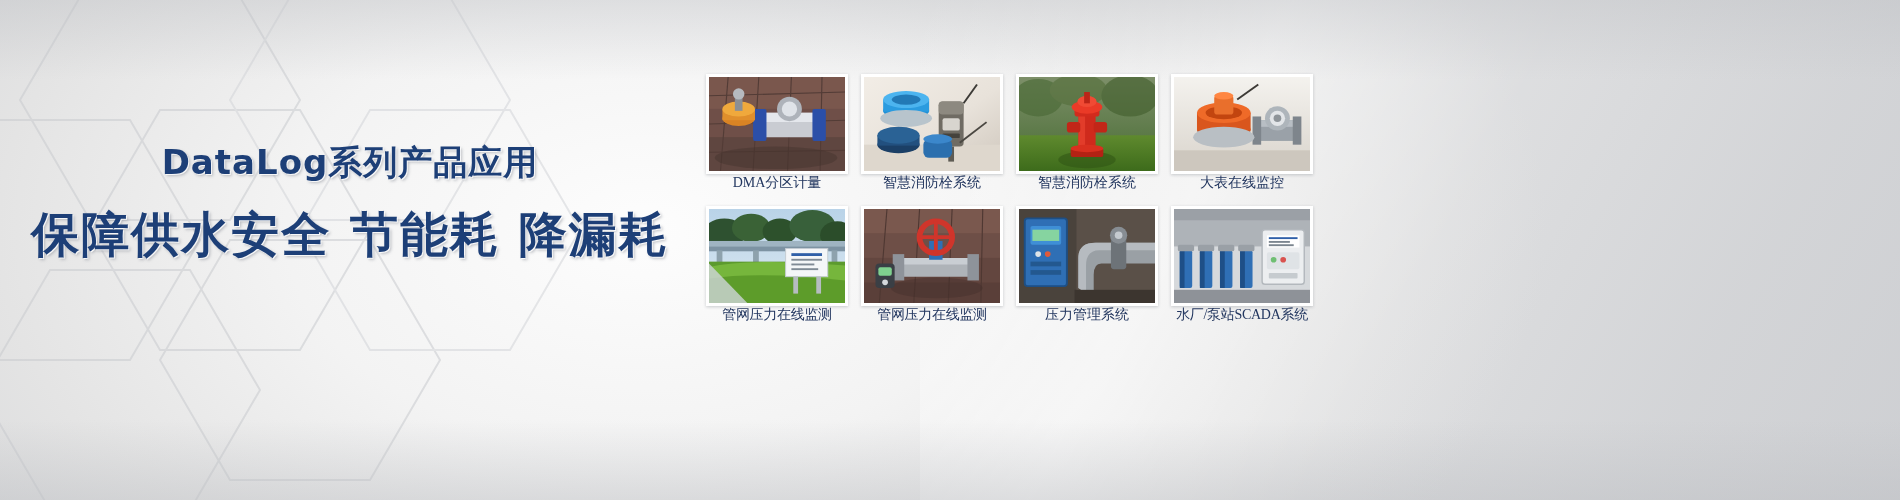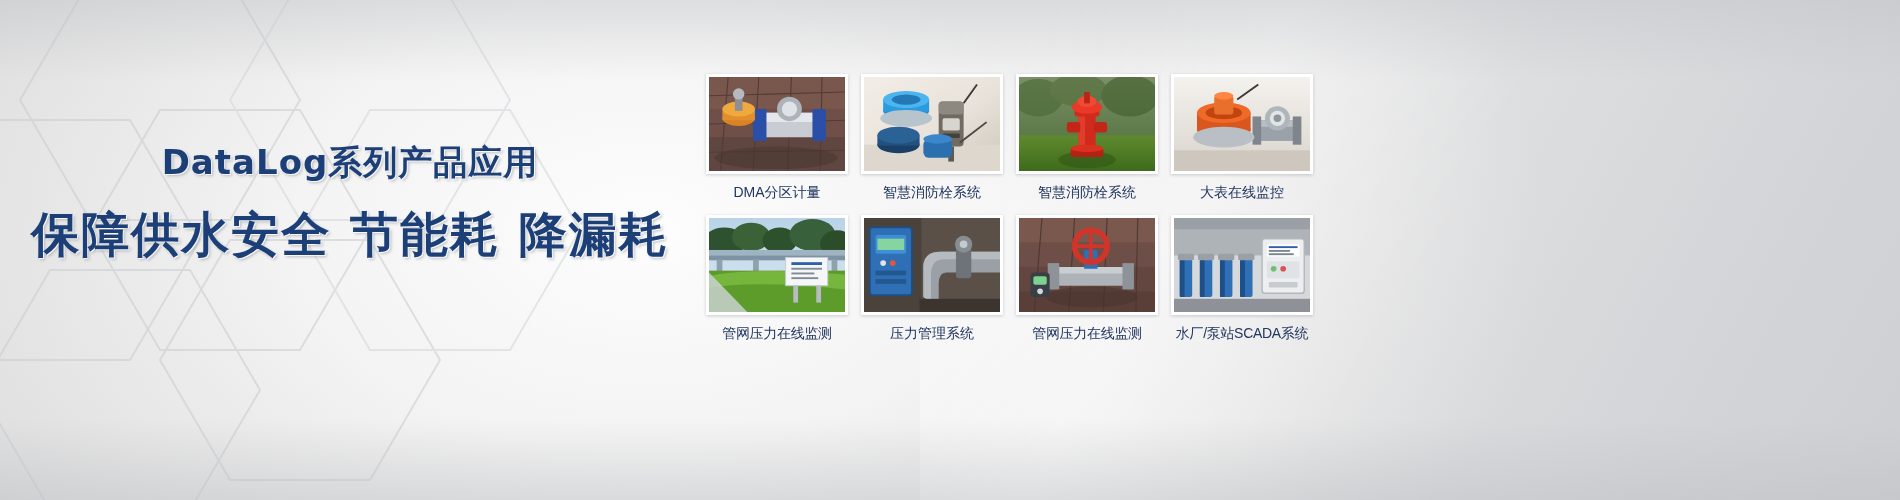--- a/index.html
+++ b/index.html
@@ -112,26 +112,26 @@
     height: 100px;
     border: 3px solid #ffffff;
     box-sizing: border-box;
     overflow: hidden;
     box-shadow: 0 1px 3px rgba(90,95,105,0.30);
     background: #8d8f92;
   }
   .thumb .art { position: absolute; inset: 0; }
   .thumb .art svg { display: block; width: 100%; height: 100%; }
   .caption {
-    margin-top: 9px;
+    margin-top: 0;
     text-align: center;
     font-size: 14px;
     line-height: 18px;
     color: #22365f;
-    font-family: Liberation Sans, sans-serif;
+    font-family: Liberation Serif, serif;
     white-space: nowrap;
   }
   .caption.wide { letter-spacing: -0.3px; }
 </style>
 </head>
 <body>
 
 <div class="banner">
 
   <div class="hex-layer">
@@ -371,50 +371,20 @@
             </svg>
           </div>
         </div>
         <div class="caption wide">管网压力在线监测</div>
       </div>
 
       <div class="card">
         <div class="thumb">
           <div class="art">
             <svg viewBox="0 0 142 100" preserveAspectRatio="none" xmlns="http://www.w3.org/2000/svg">
-              <rect width="142" height="100" fill="#5a5048"></rect>
-              <rect x="0" y="0" width="60" height="100" fill="#4a433c"></rect>
-              <g>
-                <rect x="6" y="10" width="44" height="72" rx="3" fill="#2f6fb5"></rect>
-                <rect x="6" y="10" width="44" height="72" rx="3" fill="none" stroke="#1d4f86" stroke-width="2"></rect>
-                <rect x="12" y="18" width="32" height="20" rx="2" fill="#3f8fd6"></rect>
-                <rect x="14" y="22" width="28" height="12" fill="#86d4a0"></rect>
-                <circle cx="20" cy="48" r="3" fill="#dfe4e8"></circle>
-                <circle cx="30" cy="48" r="3" fill="#e05a3a"></circle>
-                <rect x="12" y="56" width="32" height="5" fill="#23588f"></rect>
-                <rect x="12" y="65" width="32" height="5" fill="#23588f"></rect>
-              </g>
-              <g>
-                <path d="M62 84 L62 52 Q62 36 80 36 L142 36 L142 58 L86 58 Q78 58 78 70 L78 92 Z" fill="#9aa0a5"></path>
-                <path d="M62 84 L62 52 Q62 36 80 36 L142 36 L142 44 L84 44 Q70 44 70 60 L70 90 Z" fill="#b6bbc0"></path>
-                <rect x="96" y="30" width="16" height="34" rx="3" fill="#6d7378"></rect>
-                <circle cx="104" cy="28" r="9" fill="#878d93"></circle>
-                <circle cx="104" cy="28" r="4" fill="#c5cacf"></circle>
-              </g>
-              <rect x="58" y="86" width="84" height="14" fill="#3c352f"></rect>
-            </svg>
-          </div>
-        </div>
-        <div class="caption">压力管理系统</div>
-      </div>
-
-      <div class="card">
-        <div class="thumb">
-          <div class="art">
-            <svg viewBox="0 0 142 100" preserveAspectRatio="none" xmlns="http://www.w3.org/2000/svg">
               <rect width="142" height="100" fill="#6d4d44"></rect>
               <g opacity="0.9">
                 <rect x="0" y="0" width="142" height="26" fill="#7c5a50"></rect>
                 <rect x="0" y="26" width="142" height="26" fill="#6f5048"></rect>
                 <rect x="0" y="52" width="142" height="26" fill="#63463f"></rect>
                 <rect x="0" y="78" width="142" height="22" fill="#583e38"></rect>
                 <g stroke="#4c3631" stroke-width="1.2">
                   <line x1="24" y1="0" x2="16" y2="100"></line>
                     <line x1="58" y1="0" x2="52" y2="100"></line>
                   <line x1="92" y1="0" x2="88" y2="100"></line>
@@ -440,20 +410,50 @@
             </svg>
           </div>
         </div>
         <div class="caption wide">管网压力在线监测</div>
       </div>
 
       <div class="card">
         <div class="thumb">
           <div class="art">
             <svg viewBox="0 0 142 100" preserveAspectRatio="none" xmlns="http://www.w3.org/2000/svg">
+              <rect width="142" height="100" fill="#5a5048"></rect>
+              <rect x="0" y="0" width="60" height="100" fill="#4a433c"></rect>
+              <g>
+                <rect x="6" y="10" width="44" height="72" rx="3" fill="#2f6fb5"></rect>
+                <rect x="6" y="10" width="44" height="72" rx="3" fill="none" stroke="#1d4f86" stroke-width="2"></rect>
+                <rect x="12" y="18" width="32" height="20" rx="2" fill="#3f8fd6"></rect>
+                <rect x="14" y="22" width="28" height="12" fill="#86d4a0"></rect>
+                <circle cx="20" cy="48" r="3" fill="#dfe4e8"></circle>
+                <circle cx="30" cy="48" r="3" fill="#e05a3a"></circle>
+                <rect x="12" y="56" width="32" height="5" fill="#23588f"></rect>
+                <rect x="12" y="65" width="32" height="5" fill="#23588f"></rect>
+              </g>
+              <g>
+                <path d="M62 84 L62 52 Q62 36 80 36 L142 36 L142 58 L86 58 Q78 58 78 70 L78 92 Z" fill="#9aa0a5"></path>
+                <path d="M62 84 L62 52 Q62 36 80 36 L142 36 L142 44 L84 44 Q70 44 70 60 L70 90 Z" fill="#b6bbc0"></path>
+                <rect x="96" y="30" width="16" height="34" rx="3" fill="#6d7378"></rect>
+                <circle cx="104" cy="28" r="9" fill="#878d93"></circle>
+                <circle cx="104" cy="28" r="4" fill="#c5cacf"></circle>
+              </g>
+              <rect x="58" y="86" width="84" height="14" fill="#3c352f"></rect>
+            </svg>
+          </div>
+        </div>
+        <div class="caption">压力管理系统</div>
+      </div>
+
+      <div class="card">
+        <div class="thumb">
+          <div class="art">
+            <svg viewBox="0 0 142 100" preserveAspectRatio="none" xmlns="http://www.w3.org/2000/svg">
               <rect width="142" height="100" fill="#c9ccd0"></rect>
               <rect x="0" y="0" width="142" height="40" fill="#aeb3b8"></rect>
               <rect x="0" y="40" width="142" height="46" fill="#d6d9dc"></rect>
               <rect x="0" y="86" width="142" height="14" fill="#8e9298"></rect>
               <g fill="#2f6fb5">
                 <rect x="6" y="44" width="13" height="40" rx="2"></rect>
                 <rect x="27" y="44" width="13" height="40" rx="2"></rect>
                 <rect x="48" y="44" width="13" height="40" rx="2"></rect>
                 <rect x="69" y="44" width="13" height="40" rx="2"></rect>
               </g>

